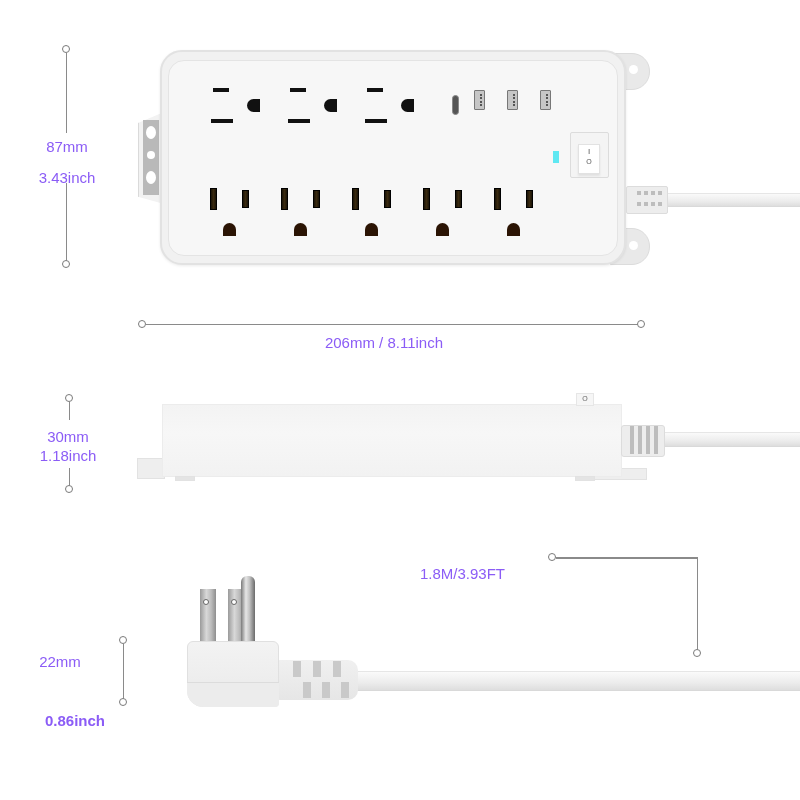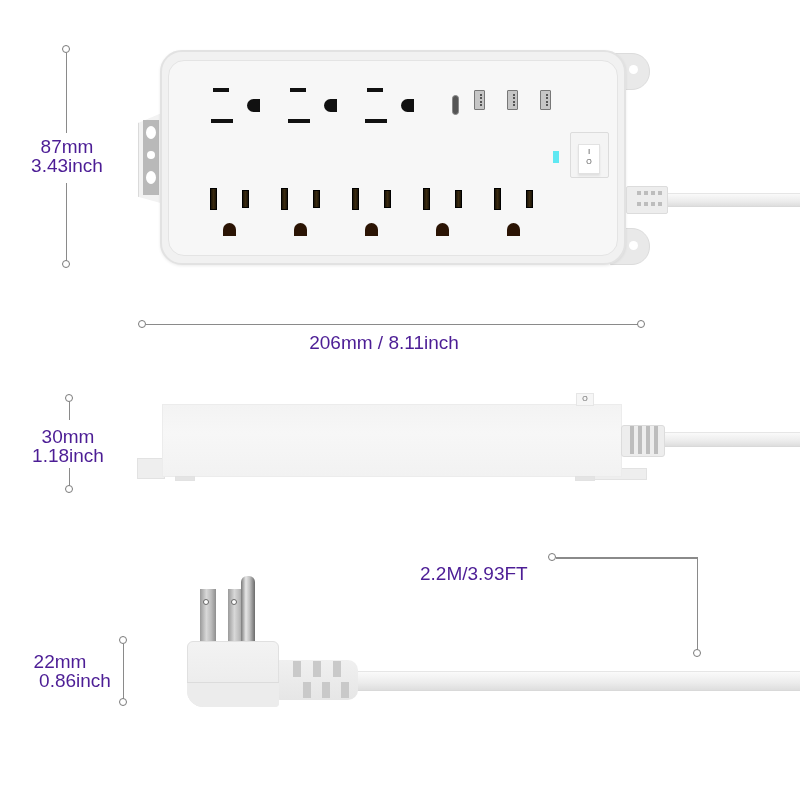--- a/index.html
+++ b/index.html
@@ -1,18 +1,18 @@
 <!DOCTYPE html>
 <html><head>
   <meta charset="utf-8">
   <style>
     html, body { margin: 0; padding: 0; background: #ffffff; }
     body { width: 800px; height: 800px; position: relative; overflow: hidden; font-family: "Liberation Sans", "DejaVu Sans", sans-serif; }
     .abs { position: absolute; }
-    .dim-text { color: #4c1d95; font-size: 19px; line-height: 19px; text-align: center; white-space: nowrap; }
+    .dim-text { color: #8b5cf6; font-size: 15px; line-height: 19px; text-align: center; white-space: nowrap; }
     .vline { position: absolute; width: 1.5px; background: #8a8a8a; }
     .hline { position: absolute; height: 1.5px; background: #8a8a8a; }
     .dot { position: absolute; width: 8px; height: 8px; border: 1.3px solid #7a7a7a; border-radius: 50%; background: #fff; box-sizing: border-box; }
 
     
     .strip-outer { position: absolute; left: 160px; top: 50px; width: 466px; height: 215px; background: #f1f1f1; border: 2px solid #e2e2e2; border-radius: 22px; box-sizing: border-box; box-shadow: 0 1px 3px rgba(0,0,0,0.08); }
     .strip-inner { position: absolute; left: 168px; top: 60px; width: 450px; height: 196px; background: #f7f7f7; border: 1px solid #e4e4e4; border-radius: 16px; box-sizing: border-box; }
     .ear { position: absolute; background: #e9e9e9; border: 1px solid #dcdcdc; }
     .ear-hole { position: absolute; width: 9px; height: 9px; border-radius: 50%; background: #fff; }
     .left-mount { position: absolute; left: 138px; top: 112px; width: 24px; height: 90px; background: #f2f2f2; border: 1px solid #dadada; clip-path: polygon(0 12%, 100% 0, 100% 100%, 0 92%); }
@@ -45,21 +45,21 @@
     .plug-band { position: absolute; left: 187px; top: 682px; width: 92px; height: 25px; background: #ececec; border-top: 1px solid #dcdcdc; border-radius: 0 0 4px 16px; box-sizing: border-box; }
     .plug-neck { position: absolute; left: 276px; top: 660px; width: 82px; height: 40px; background: linear-gradient(#f0f0f0, #e6e6e6); border-radius: 4px 10px 10px 4px; }
   </style>
 </head>
 <body>
 
 <div>
   <div class="dot" style="left:62px; top:45px;"></div>
   <div class="vline" style="left:65.5px; top:53px; height:80px;"></div>
   <div class="abs dim-text" style="left:22px; top:137px; width:90px;">87mm</div>
-  <div class="abs dim-text" style="left:22px; top:156px; width:90px;text-align:center;">3.43inch</div>
+  <div class="abs dim-text" style="left:22px; top:168px; width:90px;text-align:center;">3.43inch</div>
   <div class="vline" style="left:65.5px; top:183px; height:78px;"></div>
   <div class="dot" style="left:62px; top:260px;"></div>
 </div>
 
 <div>
 
   <div class="left-mount"></div>
   <div class="left-mount-inner"></div>
   <div class="mount-hole" style="left:146px; top:126px; width:10px; height:13px;"></div>
   <div class="mount-hole" style="left:147px; top:151px; width:8px; height:8px;"></div>
@@ -164,33 +164,33 @@
   <div class="abs" style="left:576px; top:393px; width:16px; height:11px; background:#f6f6f6; border:1px solid #e6e6e6; font-size:7px; text-align:center; line-height:10px; color:#666;">O</div>
   <div class="cord" style="left:660px; top:432px; width:140px; height:13px;"></div>
   <div class="strain" style="left:621px; top:425px; width:42px; height:30px; border-radius:3px;"></div>
   <div class="rib" style="left:630px; top:426px; width:4px; height:28px; background:#bdbdbd;"></div>
   <div class="rib" style="left:638px; top:426px; width:4px; height:28px; background:#bdbdbd;"></div>
   <div class="rib" style="left:646px; top:426px; width:4px; height:28px; background:#bdbdbd;"></div>
   <div class="rib" style="left:654px; top:426px; width:4px; height:28px; background:#bdbdbd;"></div>
 </div>
 
 <div>
-  <div class="abs dim-text" style="left:420px; top:564px; width:120px; text-align:left;">2.2M/3.93FT</div>
+  <div class="abs dim-text" style="left:420px; top:564px; width:120px; text-align:left;">1.8M/3.93FT</div>
   <div class="dot" style="left:548px; top:553px;"></div>
   <div class="hline" style="left:556px; top:557px; width:142px;"></div>
   <div class="vline" style="left:696.5px; top:557px; height:93px;"></div>
   <div class="dot" style="left:693px; top:649px;"></div>
 </div>
 
 <div>
   <div class="dot" style="left:119px; top:636px;"></div>
   <div class="vline" style="left:122.5px; top:644px; height:55px;"></div>
   <div class="dot" style="left:119px; top:698px;"></div>
   <div class="abs dim-text" style="left:24px; top:652px; width:72px;">22mm</div>
-  <div class="abs dim-text" style="left:32px; top:671px; width:86px;">0.86inch</div>
+  <div class="abs dim-text" style="left:32px; top:711px; width:86px;font-weight:bold;">0.86inch</div>
 </div>
 
 <div>
   <div class="prong" style="left:200px; top:589px; width:16px; height:53px;"></div>
   <div class="prong-hole" style="left:203px; top:599px;"></div>
   <div class="prong" style="left:228px; top:589px; width:16px; height:53px;"></div>
   <div class="prong-hole" style="left:231px; top:599px;"></div>
   <div class="ground-pin" style="left:241px; top:576px; width:14px; height:66px;"></div>
 
   <div class="cord" style="left:350px; top:671px; width:450px; height:18px;"></div>

